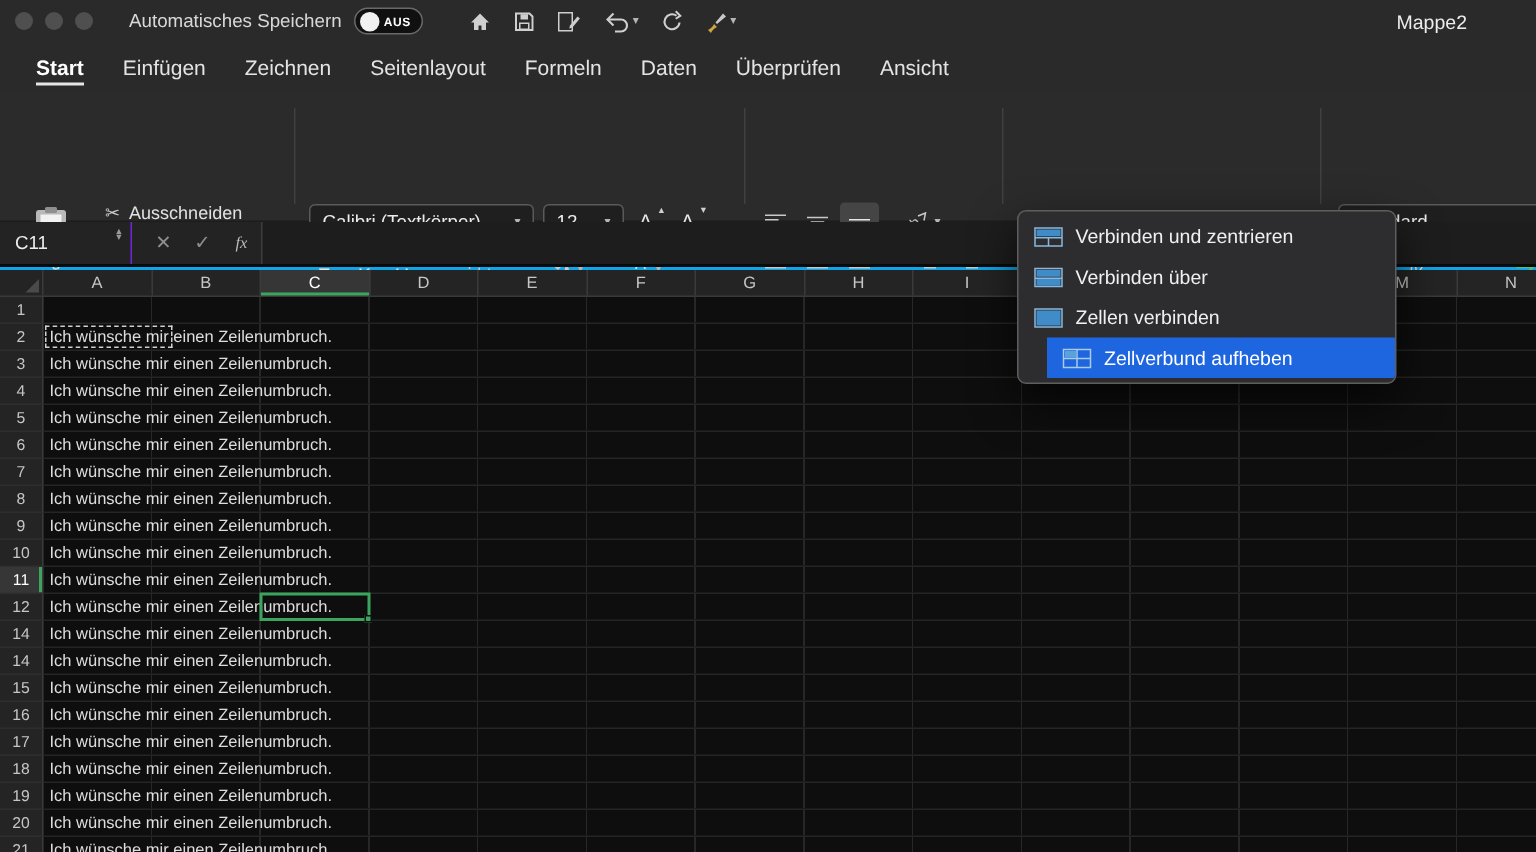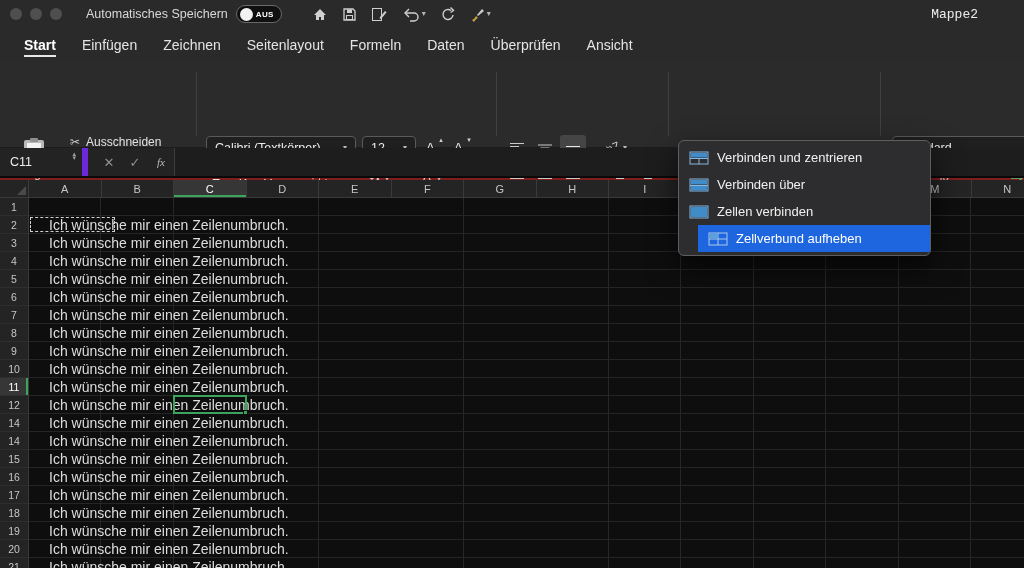--- a/index.html
+++ b/index.html
@@ -1,34 +1,34 @@
 <!DOCTYPE html>
 <html><head>
 <meta charset="utf-8">
 <style>
   * { box-sizing: border-box; margin: 0; padding: 0; }
   html,body { background:#000; }
   body { font-family: "Liberation Sans", sans-serif; }
-  .window { position:relative; width:1024px; height:568px; background:#7f1d1d; overflow:hidden; }
+  .window { position:relative; width:1024px; height:568px; background:#0ea5e9; overflow:hidden; }
 
   
   .titlebar { position:absolute; top:0; left:0; right:0; height:28px; background:#2a2a2a;
     display:flex; align-items:center; }
   .traffic { display:flex; gap:8px; padding-left:10px; }
   .tl { width:12px; height:12px; border-radius:50%; background:#4f4f4f; display:inline-block; }
   .autosave { display:flex; align-items:center; gap:8px; margin-left:24px; }
   .as-label { font-size:12.5px; color:#d8d8d8; }
   .pill { width:46px; height:18px; border-radius:9px; background:#101010; border:1px solid #6a6a6a;
     display:flex; align-items:center; padding:0 3px; gap:3px; }
   .knob { width:13px; height:13px; border-radius:50%; background:#f1f1f1; }
   .as-state { font-size:8px; font-weight:bold; color:#fff; letter-spacing:.4px; }
   .qa-icons { display:flex; align-items:center; gap:14px; margin-left:30px; }
   .qa-btn { display:flex; align-items:center; gap:2px; }
   .caret { font-size:8px; color:#b5b5b5; font-family:"DejaVu Sans", sans-serif; line-height:1; }
-  .doc-title { margin-left:auto; padding-right:46px; font-size:13px; color:#ececec;font-family:Liberation Mono, monospace; }
+  .doc-title { margin-left:auto; padding-right:46px; font-size:13px; color:#ececec; }
 
   
   .tabbar { position:absolute; top:28px; left:0; right:0; height:34px; background:#2a2a2a;
     display:flex; align-items:stretch; padding-left:24px; gap:26px; }
   .tab { position:relative; display:flex; align-items:center; gap:6px; font-size:14px; color:#e4e4e4;
     font-weight:500; cursor:default; }
   .tab.active { color:#ffffff; font-weight:700; }
   .tab.active::after { content:""; position:absolute; left:0; right:0; bottom:5px; height:2px; background:#e6e6e6; }
 
   
@@ -54,21 +54,21 @@
     gap:6px; font-size:12.5px; color:#e8e8e8; }
   .mergebtn .caretbox { width:16px; height:26px; display:flex; align-items:center; justify-content:center;
     border-left:1px solid #4a4a4a; background:#1d1d1d; margin-left:4px; }
   .growfont { position:relative; font-size:13px; color:#e6e6e6; }
   .growfont .sup { position:absolute; top:-4px; right:-8px; font-size:7px; color:#cfcfcf; }
 
   
   .formulabar { position:absolute; top:148px; left:0; right:0; height:30px; background:#232323;
     border-bottom:2px solid #0a0a0a; display:flex; align-items:center; }
   .namebox { width:88px; height:100%; display:flex; align-items:center; padding-left:10px;
-    border-right:6px solid #6d28d9; color:#ececec; font-size:12.5px; position:relative; }
+    border-right:1px solid #6d28d9; color:#ececec; font-size:12.5px; position:relative; }
   .stepper { position:absolute; right:6px; top:4px; display:flex; flex-direction:column; line-height:.6;
     color:#9a9a9a; font-size:7px; font-family:"DejaVu Sans", sans-serif; }
   .fbicon { width:26px; display:flex; align-items:center; justify-content:center; color:#8f8f8f;
     font-size:13px; font-family:"DejaVu Sans", sans-serif; }
   .fx { font-family:"Liberation Serif", serif; font-style:italic; color:#bdbdbd; font-size:11px; }
   .formulafield { flex:1; height:100%; background:#1d1d1d; border-left:1px solid #3d3d3d;
     color:#ececec; font-size:12px; display:flex; align-items:center; padding-left:8px; }
 
   
   .sheet { position:absolute; top:180px; left:0; right:0; bottom:0; background:#0e0e0e; }
@@ -79,21 +79,21 @@
   .colh { flex:0 0 72.5px; width:72.5px; border-right:1px solid #3a3a3a; display:flex; align-items:center;
     justify-content:center; font-size:11px; color:#c6c6c6; }
   .colh.sel { background:#363636; color:#fff; box-shadow: inset 0 -2px 0 #3ba55d; }
   .sheetbody { position:absolute; top:18px; left:0; right:0; bottom:0; }
   .sheetrow { display:flex; height:18px; }
   .rowh { flex:0 0 29px; width:29px; border-right:1px solid #3a3a3a; border-bottom:1px solid #2e2e2e;
     background:#242424; display:flex; align-items:center; justify-content:center; font-size:10.5px; color:#c6c6c6; }
   .rowh.sel { background:#363636; color:#fff; box-shadow: inset -2px 0 0 #3ba55d; }
   .cells { flex:1; position:relative; border-bottom:1px solid #252525;
     background-image:repeating-linear-gradient(to right, transparent 0, transparent 71.5px, #272727 71.5px, #272727 72.5px); }
-  .celltext { position:absolute; left:20px; top:50%; transform:translateY(-50%); font-size:14px;
+  .celltext { position:absolute; left:4px; top:50%; transform:translateY(-50%); font-size:11px;
     color:#dedede; white-space:nowrap; }
   .overlays { position:absolute; top:18px; left:0; right:0; bottom:0; pointer-events:none; }
   .dashedcell { position:absolute; left:30px; top:1px; width:85px; height:15px; border:1px dashed #cfcfcf; }
   .selcell { position:absolute; left:173px; top:179px; width:74px; height:19px; border:2px solid #3ba55d; }
   .fillhandle { position:absolute; right:-3px; bottom:-3px; width:5px; height:5px; background:#3ba55d;
     border:1px solid #0e0e0e; }
 
   
   .dropdown { position:absolute; left:678px; top:140px; width:253px; background:#2d2d2f;
     border:1px solid #5e5e5e; border-radius:6px; box-shadow:0 12px 30px rgba(0,0,0,.65);

